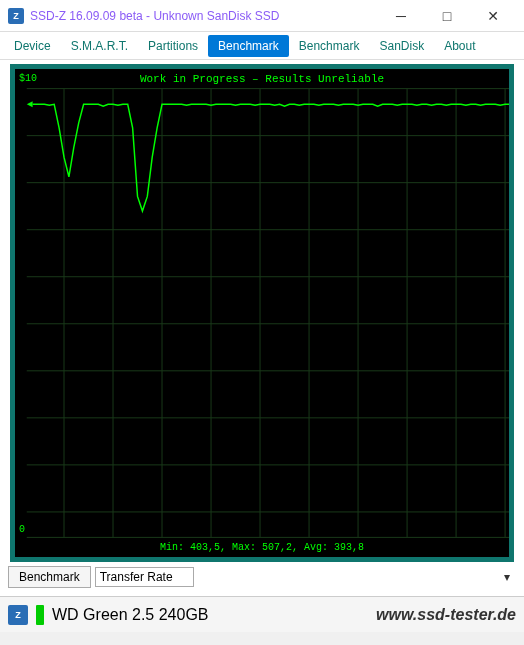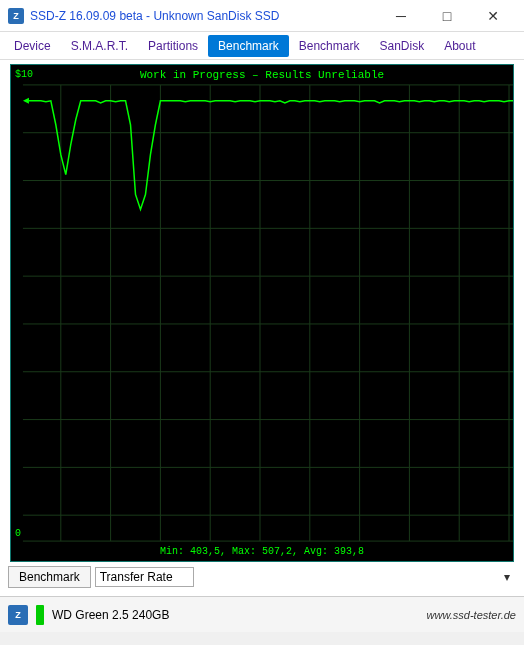--- a/index.html
+++ b/index.html
@@ -35,21 +35,21 @@
       border-radius: 2px;
       display: flex;
       align-items: center;
       justify-content: center;
       color: #fff;
       font-size: 9px;
       font-weight: bold;
     }
     .title-text {
       font-size: 12px;
-      color: #1d4ed8;
+      color: #8b5cf6;
       text-align: center;
     }
     .title-bar-controls {
       display: flex;
       gap: 0;
     }
     .title-btn {
       width: 46px;
       height: 32px;
       border: none;
@@ -68,42 +68,42 @@
       height: 28px;
       display: flex;
       align-items: center;
       padding: 0 4px;
       border-bottom: 1px solid #ddd;
     }
     .menu-item {
       padding: 4px 10px;
       cursor: pointer;
       font-size: 12px;
-      color: #4c1d95;
+      color: #0f766e;
       border-radius: 2px;
     }
     .menu-item.active {
       background: #0078d7;
       color: #fff;
     }
 
     
     .main-content {
       background: #fff;
       padding: 4px;
     }
 
     
     .chart-container {
       background: #000;
       width: 504px;
       height: 498px;
       margin: 0 auto;
       position: relative;
-      border: 1px solid #0f766e;
+      border: 5px solid #0f766e;
     }
 
     .chart-title {
       position: absolute;
       top: 4px;
       left: 50%;
       transform: translateX(-50%);
       color: #00ff00;
       font-size: 11px;
       font-family: 'Courier New', monospace;
@@ -224,29 +224,30 @@
 
     .status-indicator {
       width: 8px;
       height: 20px;
       background: #00cc00;
       border-radius: 1px;
       flex-shrink: 0;
     }
 
     .status-drive-name {
-      font-size: 12px;
+      font-size: 16px;
       color: #000;
       flex: 1;
     }
 
     .status-website {
-      font-size: 11px;
+      font-size: 16px;
       color: #333;
       font-style: italic;
+      font-weight: bold;
     }
   </style>
 </head>
 <body>
 
 <div class="title-bar">
   <div class="title-bar-left">
     <div class="title-bar-icon">
       <span>Z</span>
     </div>

